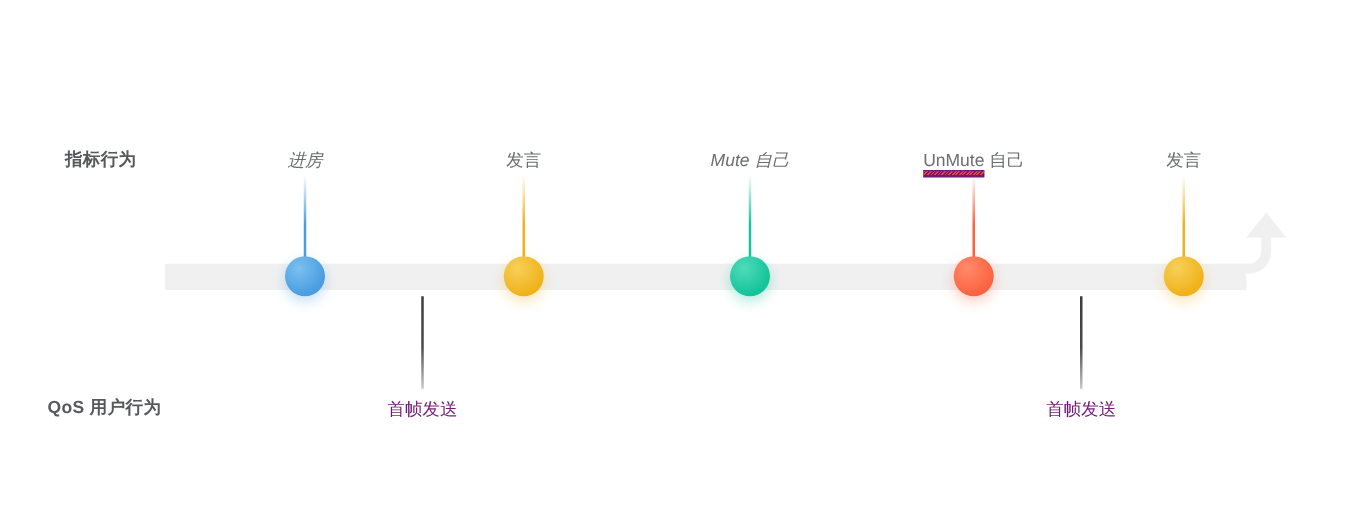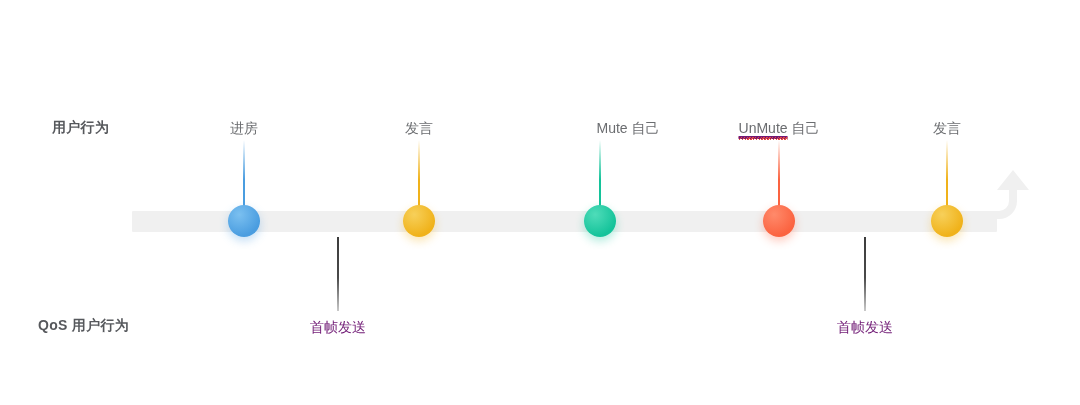--- a/index.html
+++ b/index.html
@@ -55,21 +55,21 @@
   .event-label {
     position: absolute;
     transform: translateX(-50%);
     top: 118px;
     font-size: 14px;
     color: #6b6d70;
     white-space: nowrap;
     line-height: 20px;
   }
   .event-label .misspelled {
-    border-bottom: 3px solid #701a75;
+    border-bottom: 6px solid #701a75;
     position: relative;
   }
   .event-label .misspelled::after {
     content: "";
     position: absolute;
     left: 0;
     right: 0;
     bottom: -4px;
     height: 3px;
     background-image:
@@ -113,40 +113,40 @@
     color: #701a75;
     white-space: nowrap;
     line-height: 20px;
   }
 </style>
 </head>
 <body>
 
 <div id="canvas">
 
-  <div class="row-label" id="user-behavior-label">用户行为</div>
+  <div class="row-label" id="user-behavior-label">指标行为</div>
 
   <div class="row-label" id="qos-behavior-label">QoS 用户行为</div>
 
   <div class="timeline-bar"></div>
 
   <div class="timeline-arrow">
     <svg width="60" height="66" viewBox="0 0 60 66" xmlns="http://www.w3.org/2000/svg">
       <path d="M0 43 L24 43 A10 10 0 0 0 34 33 L34 22 L22 22 L38 2 L54 22 L42 22 L42 33 A18 18 0 0 1 24 51 L0 51 Z" fill="#f0f0f0"></path>
     </svg>
   </div>
 
   <div id="events-layer">
-      <div class="event-label" style="left: 244px;">进房</div>
+      <div class="event-label" style="left: 244px; font-style: italic;">进房</div>
       <div class="event-stem" style="left: 244px; background: linear-gradient(rgba(255, 255, 255, 0) 0%, rgb(74, 157, 224) 55%, rgb(74, 157, 224) 100%);"></div>
       <div class="event-dot" style="left: 244px; background: radial-gradient(circle at 35% 30%, rgb(123, 192, 240) 0%, rgb(74, 157, 224) 70%); box-shadow: rgba(74, 157, 224, 0.333) 0px 4px 10px;"></div>
       <div class="event-label" style="left: 419px;">发言</div>
       <div class="event-stem" style="left: 419px; background: linear-gradient(rgba(255, 255, 255, 0) 0%, rgb(240, 178, 26) 55%, rgb(240, 178, 26) 100%);"></div>
       <div class="event-dot" style="left: 419px; background: radial-gradient(circle at 35% 30%, rgb(247, 208, 90) 0%, rgb(240, 178, 26) 70%); box-shadow: rgba(240, 178, 26, 0.333) 0px 4px 10px;"></div>
-      <div class="event-label" style="left: 628px;">Mute 自己</div>
+      <div class="event-label" style="left: 600px; font-style: italic;">Mute 自己</div>
       <div class="event-stem" style="left: 600px; background: linear-gradient(rgba(255, 255, 255, 0) 0%, rgb(20, 195, 154) 55%, rgb(20, 195, 154) 100%);"></div>
       <div class="event-dot" style="left: 600px; background: radial-gradient(circle at 35% 30%, rgb(79, 220, 185) 0%, rgb(20, 195, 154) 70%); box-shadow: rgba(20, 195, 154, 0.333) 0px 4px 10px;"></div>
       <div class="event-label" style="left: 779px;"><span class="misspelled">UnMute</span> 自己</div>
       <div class="event-stem" style="left: 779px; background: linear-gradient(rgba(255, 255, 255, 0) 0%, rgb(251, 99, 64) 55%, rgb(251, 99, 64) 100%);"></div>
       <div class="event-dot" style="left: 779px; background: radial-gradient(circle at 35% 30%, rgb(255, 138, 107) 0%, rgb(251, 99, 64) 70%); box-shadow: rgba(251, 99, 64, 0.333) 0px 4px 10px;"></div>
       <div class="event-label" style="left: 947px;">发言</div>
       <div class="event-stem" style="left: 947px; background: linear-gradient(rgba(255, 255, 255, 0) 0%, rgb(240, 178, 26) 55%, rgb(240, 178, 26) 100%);"></div>
       <div class="event-dot" style="left: 947px; background: radial-gradient(circle at 35% 30%, rgb(247, 208, 90) 0%, rgb(240, 178, 26) 70%); box-shadow: rgba(240, 178, 26, 0.333) 0px 4px 10px;"></div>
     </div>
 

